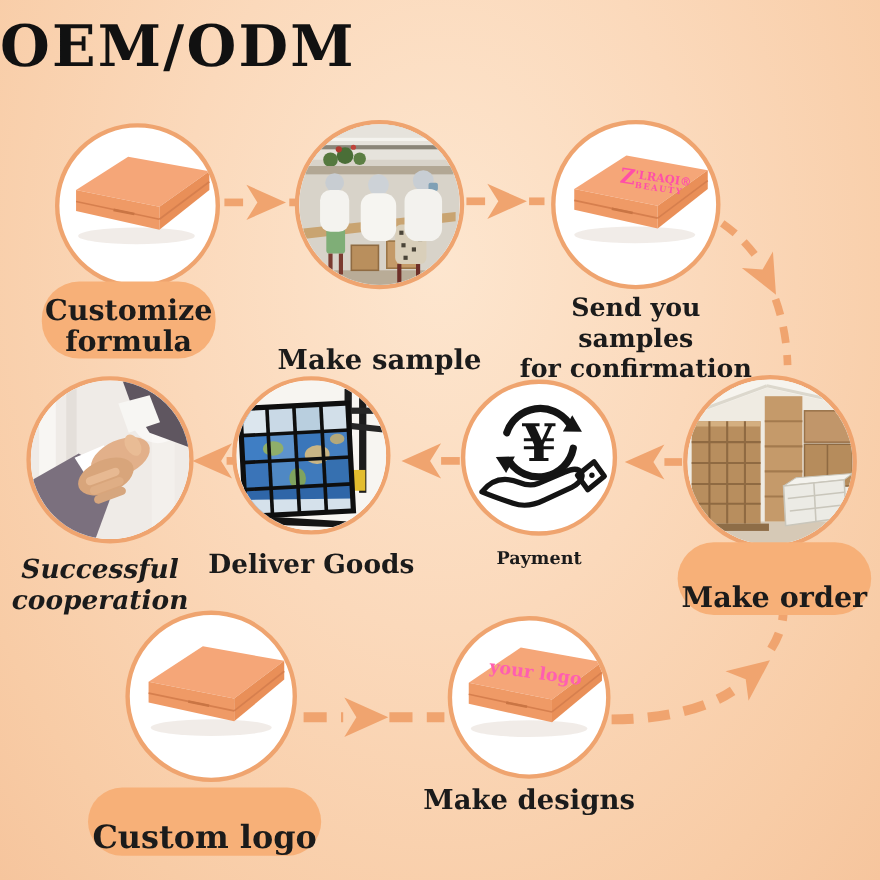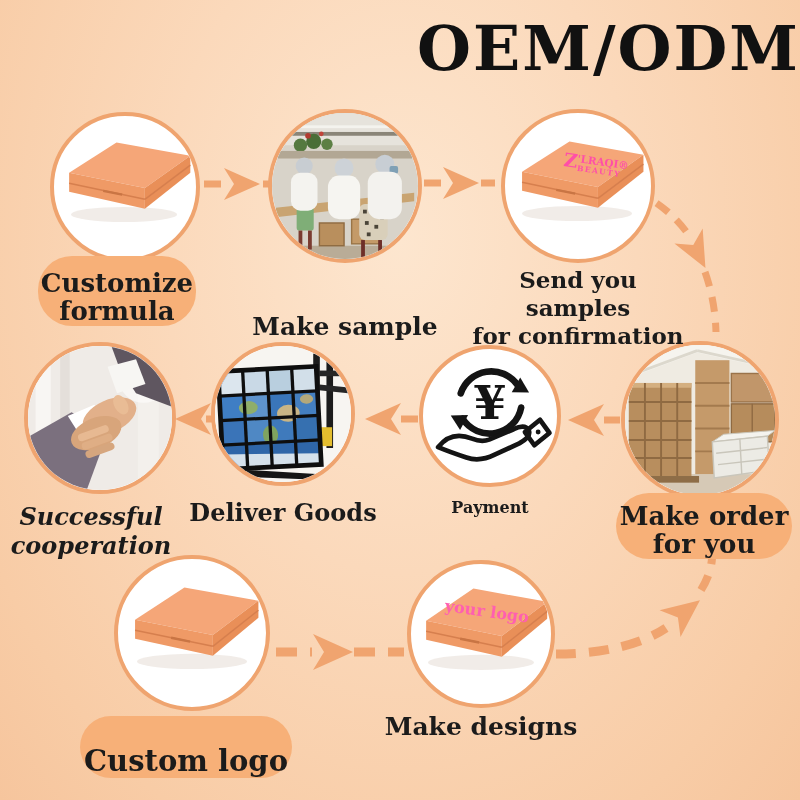--- a/index.html
+++ b/index.html
@@ -2,22 +2,22 @@
 <html><head>
 <meta charset="utf-8">
 <style>
   html,body{margin:0;padding:0;}
   .stage{
     position:relative;width:800px;height:800px;overflow:hidden;
     background:radial-gradient(ellipse at 50% 30%, #fde6cf 0%, #fbd9bb 42%, #f8cca6 82%, #f6c59d 100%);
     font-family:"DejaVu Serif", serif;color:#1b1b1b;
   }
   .title{
-    position:absolute;top:12px;left:0;width:100%;text-align:right;
-    font-size:62px;font-weight:bold;letter-spacing:2px;color:#111;z-index:2;
+    position:absolute;top:12px;left:0;width:100%;text-align:left;
+    font-size:52px;font-weight:bold;letter-spacing:2px;color:#111;z-index:2;
   }
   .circle{
     position:absolute;border-radius:50%;border:4px solid #efa46f;background:#fff;
     overflow:hidden;box-sizing:border-box;z-index:1;
   }
   .circle svg{width:100%;height:100%;display:block;}
   .pill{
     position:absolute;background:#f7b078;border-radius:34px;z-index:2;
     display:flex;flex-direction:column;align-items:center;justify-content:flex-end;
     text-align:center;font-weight:bold;line-height:1.1;color:#1b1b1b;
@@ -298,21 +298,20 @@
 
   <div class="plain-label" style="left:245px;top:268px;width:200px;font-size:25px;margin-top:44px;">Make sample</div>
 
   <div class="plain-label" style="left:468px;top:266px;width:220px;font-size:23px;">
     <div>Send you samples</div>
     <div>for confirmation</div>
   </div>
 
   <div class="pill" style="left:616px;top:493px;width:176px;height:66px;font-size:26px;">
     <span>Make order</span>
-    <span>for you</span>
   </div>
 
   <div class="plain-label" style="left:400px;top:498px;width:180px;font-size:16px;">Payment</div>
 
   <div class="plain-label" style="left:183px;top:498px;width:200px;font-size:24px;">Deliver Goods</div>
 
   <div class="plain-label" style="left:6px;top:502px;width:170px;font-size:24px;font-style:italic;">
     <div>Successful</div>
     <div>cooperation</div>
   </div>

